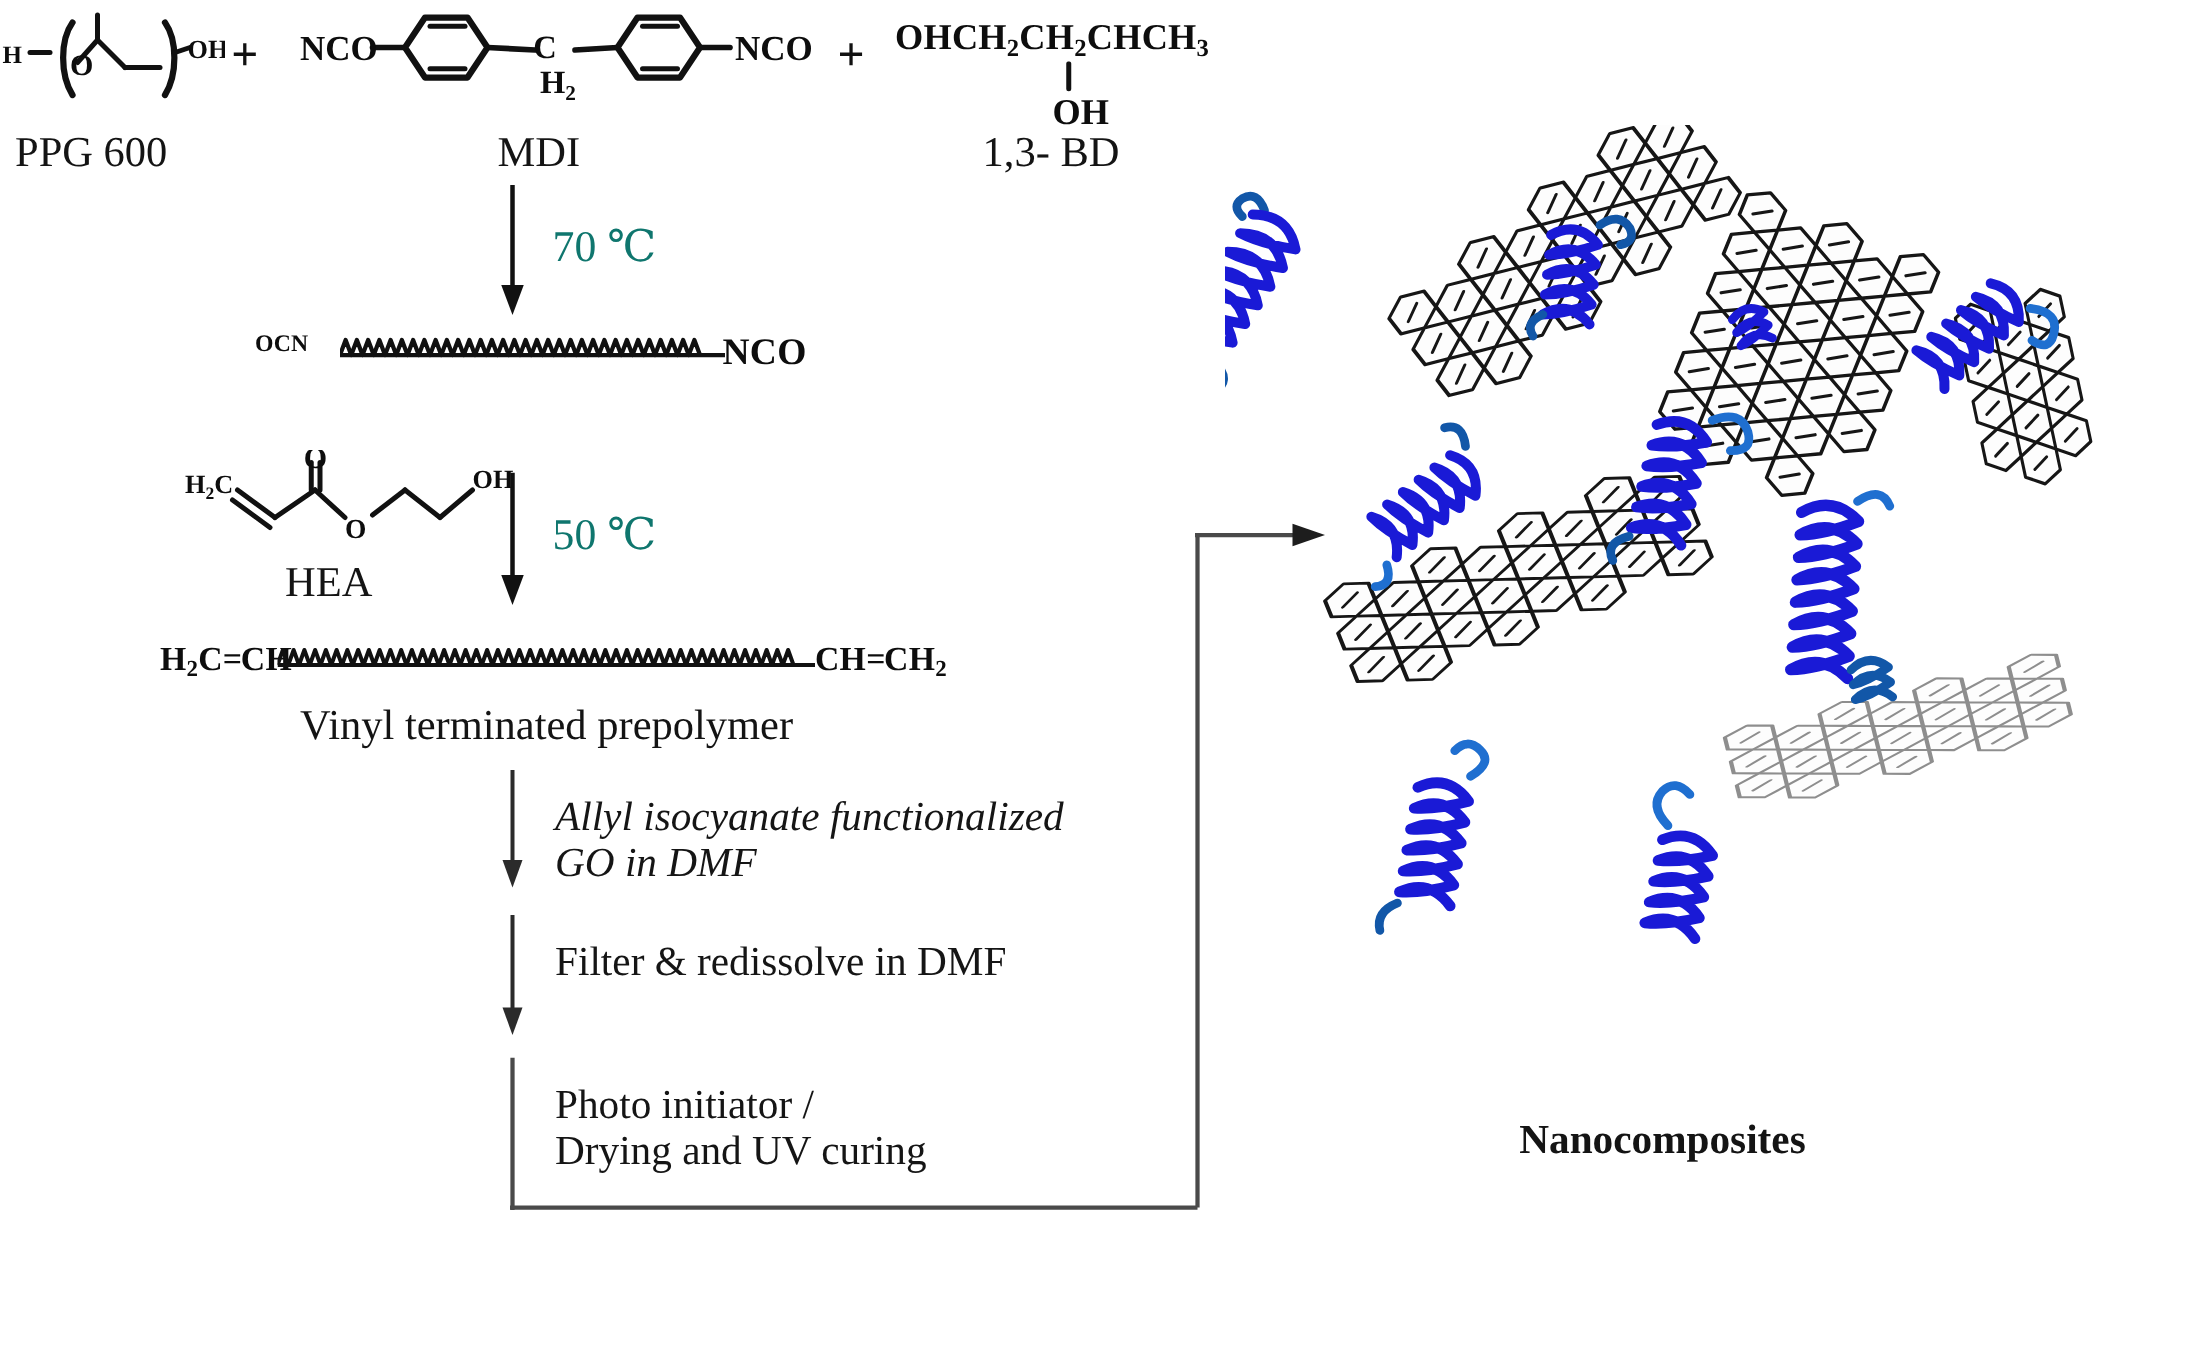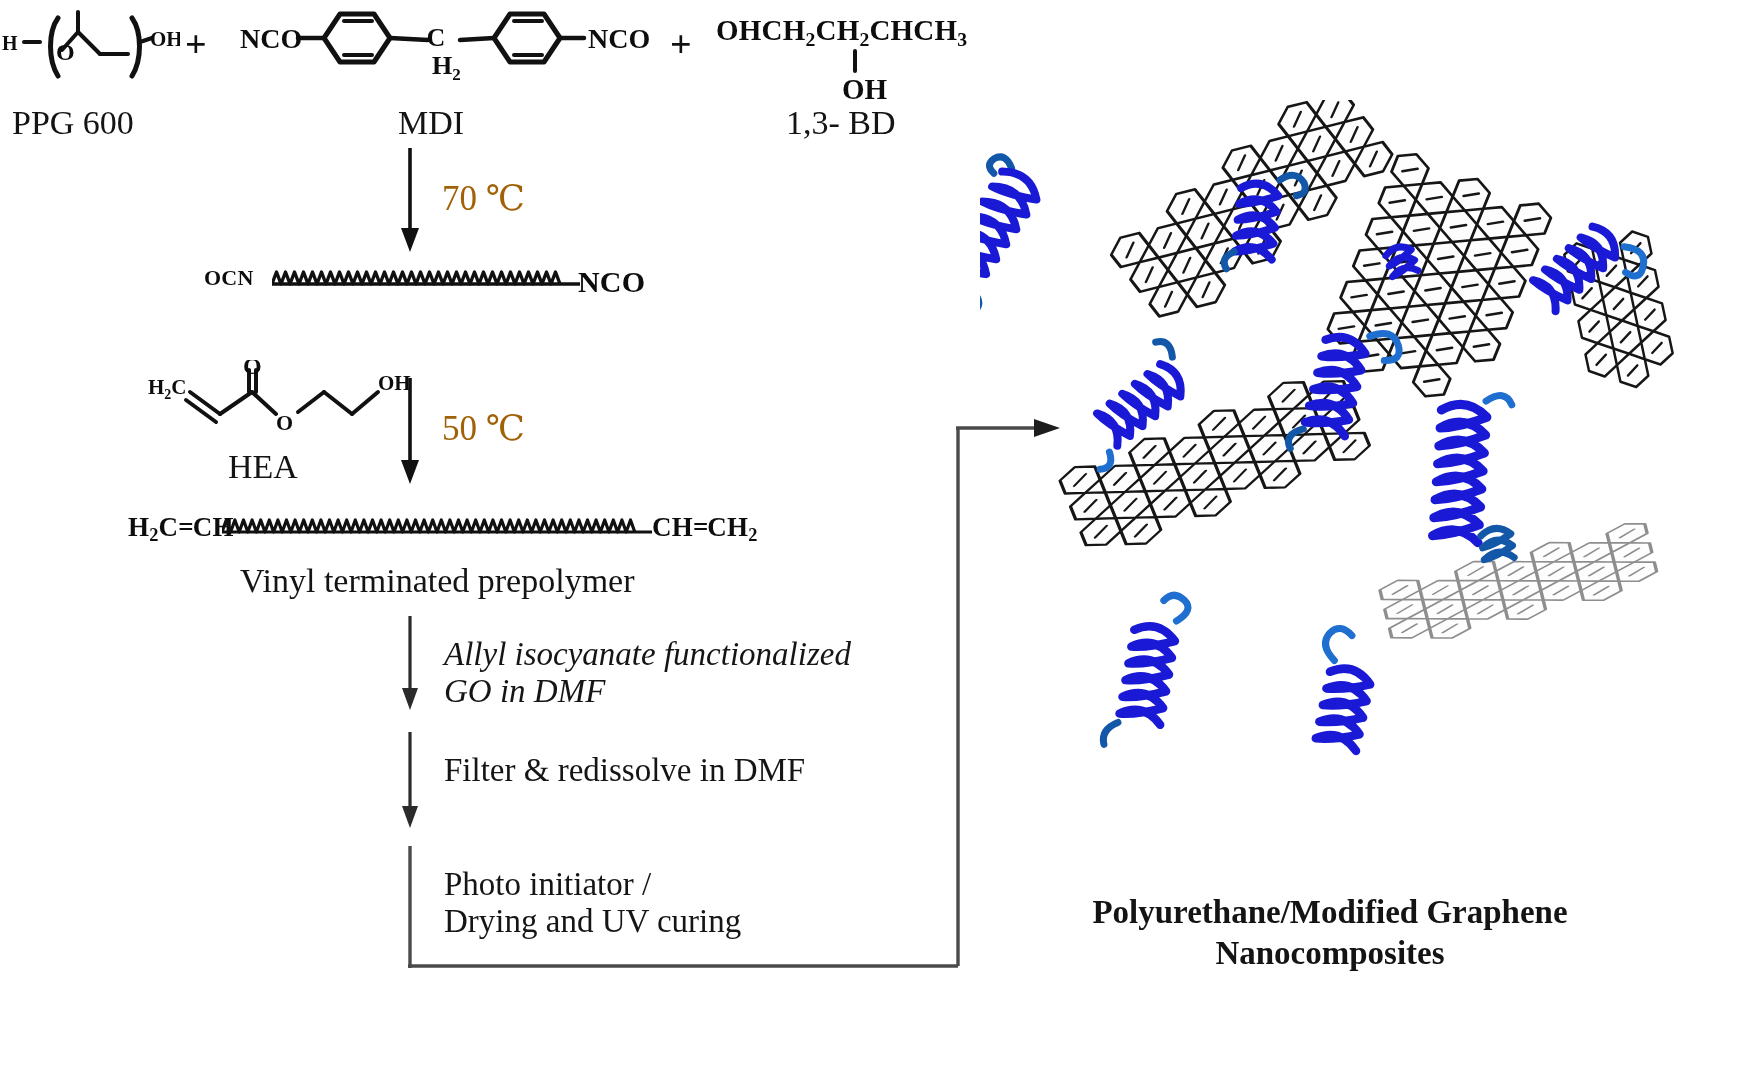--- a/index.html
+++ b/index.html
@@ -26,21 +26,21 @@
     font-family:"Liberation Serif","DejaVu Serif",serif;
     font-weight:bold;font-size:38px;color:#111;
   }
   .cond{
     font-family:"Liberation Serif","DejaVu Serif",serif;
     font-size:33px;color:#151515;white-space:nowrap;
   }
   .cond-line{display:block;}
   .temp{
     font-family:"Liberation Serif","DejaVu Serif",serif;
-    font-size:35px;color:#a16207;white-space:nowrap;
+    font-size:35px;color:#0f766e;white-space:nowrap;
   }
   .caption{
     font-family:"Liberation Serif","DejaVu Serif",serif;
     font-weight:bold;font-size:33px;text-align:center;line-height:1.25;color:#141414;
   }
   sub{font-size:.68em;vertical-align:-.28em;}
   .eq{letter-spacing:-1px;}
 </style>
 </head>
 <body>
@@ -111,21 +111,21 @@
   <div class="abs lbl" style="left:12px;top:104px;text-align:center;">PPG 600</div>
   <div class="abs lbl" style="left:398px;top:104px;">MDI</div>
   <div class="abs lbl" style="left:786px;top:104px;">1,3- BD</div>
 
   <svg class="abs" style="left:392px;top:148px;" width="40" height="110">
     <line x1="18" y1="0" x2="18" y2="88" stroke="#111" stroke-width="3.6"></line>
     <polygon points="18,104 9,80 27,80" fill="#111"></polygon>
   </svg>
   <div class="abs temp" style="left:442px;top:178px;">70 ℃</div>
 
-  <div class="abs formula" style="left:204px;top:265px;font-size:22px;">OCN</div>
+  <div class="abs formula" style="left:204px;top:265px;font-size:19px;">OCN</div>
   <svg class="abs" style="left:272px;top:262px;" width="308" height="42">
     <path d="M0 22 l4.5 -12 l4.5 12 l4.5 -12 l4.5 12 l4.5 -12 l4.5 12 l4.5 -12 l4.5 12
              l4.5 -12 l4.5 12 l4.5 -12 l4.5 12 l4.5 -12 l4.5 12 l4.5 -12 l4.5 12
              l4.5 -12 l4.5 12 l4.5 -12 l4.5 12 l4.5 -12 l4.5 12 l4.5 -12 l4.5 12
              l4.5 -12 l4.5 12 l4.5 -12 l4.5 12 l4.5 -12 l4.5 12 l4.5 -12 l4.5 12
              l4.5 -12 l4.5 12 l4.5 -12 l4.5 12 l4.5 -12 l4.5 12 l4.5 -12 l4.5 12
              l4.5 -12 l4.5 12 l4.5 -12 l4.5 12 l4.5 -12 l4.5 12 l4.5 -12 l4.5 12
              l4.5 -12 l4.5 12 l4.5 -12 l4.5 12 l4.5 -12 l4.5 12 l4.5 -12 l4.5 12
              l4.5 -12 l4.5 12 l4.5 -12 l4.5 12 l4.5 -12 l4.5 12 l4.5 -12 l4.5 12" stroke="#111" stroke-width="3.4" fill="none" stroke-linejoin="round"></path>
     <line x1="0" y1="22" x2="308" y2="22" stroke="#111" stroke-width="3.4"></line>
@@ -433,17 +433,16 @@
                  q16 -12 30 2" stroke="#1257a8" stroke-width="7"></path>
       </g>
 
       <g transform="translate(404,150) rotate(-18)">
         <path d="M0 6 q14 -10 26 2 q-16 8 -26 9 q14 -10 26 2 q-16 8 -26 9 q14 -10 26 2" stroke="#1a1ad6" stroke-width="7"></path>
       </g>
     </g>
   </svg>
 
   <div class="abs caption" style="left:1030px;top:892px;width:600px;">
-    <div>Polyurethane/Modified Graphene</div>
     <div>Nanocomposites</div>
   </div>
 
 </div>
 
 </body></html>

